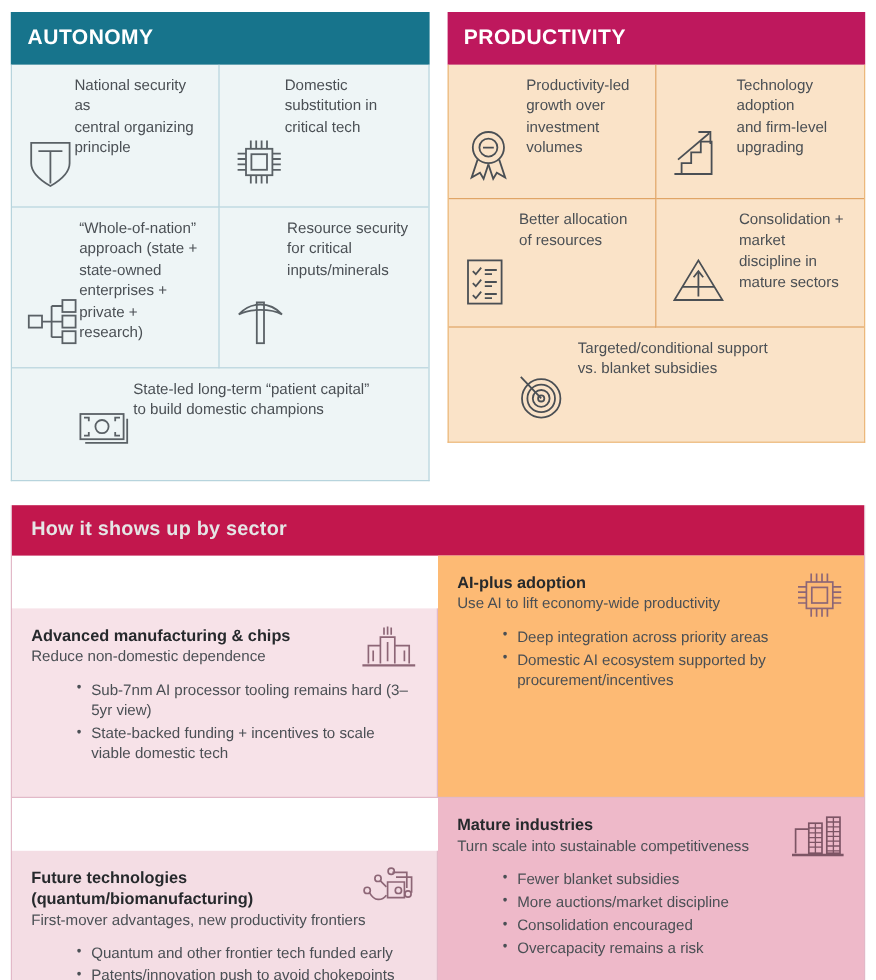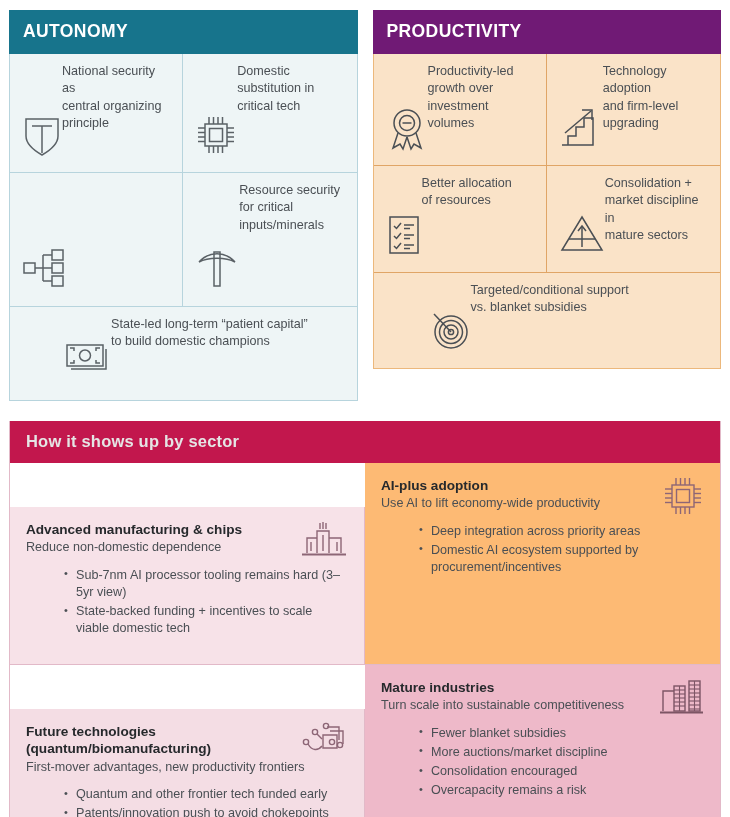--- a/index.html
+++ b/index.html
@@ -33,21 +33,21 @@
     box-sizing: border-box;
   }
   .panel-header {
     padding: 11px 14px 12px 14px;
     color: #ffffff;
     font-size: 17.5px;
     font-weight: bold;
     letter-spacing: 0.4px;
   }
   .panel-header.autonomy { background: #17748c; }
-  .panel-header.productivity { background: #701a75; }
+  .panel-header.productivity { background: #be185d; }
 
   .grid {
     display: flex;
     flex-wrap: wrap;
     box-sizing: border-box;
   }
   .grid.autonomy { border: 1px solid #b7d4dd; border-top: none; background: #eef5f6; }
   .grid.productivity { border: 1px solid #ecb87c; border-top: none; background: #fae3c8; }
 
   .cell {
@@ -58,21 +58,21 @@
     flex-direction: row;
   }
   .cell.half { width: 50%; }
   .cell.full { width: 100%; margin-left: 43px; }
 
   .grid.autonomy .cell { border-bottom: 1px solid #b7d4dd; }
   .grid.autonomy .cell.half:first-child,
   .grid.autonomy .cell.half:nth-child(3) { border-right: 1px solid #b7d4dd; }
   .grid.autonomy .cell.full { border-bottom: none; }
 
-  .grid.productivity .cell { border-bottom: 1px solid #e0a566; }
+  .grid.productivity .cell { border-bottom: 1px solid #e0a566; gap: 11px; }
   .grid.productivity .cell.half:first-child,
   .grid.productivity .cell.half:nth-child(3) { border-right: 1px solid #e0a566; }
   .grid.productivity .cell.full { border-bottom: none; }
 
   .cell-icon {
     align-self: flex-end;
     height: 44px;
     display: flex;
     align-items: flex-start;
     justify-content: flex-end;
@@ -233,20 +233,25 @@
                 <rect x="30" y="15" width="11" height="10"></rect>
                 <rect x="30" y="28" width="11" height="10"></rect>
                 <line x1="13" y1="20" x2="21" y2="20"></line>
                 <line x1="21" y1="7" x2="21" y2="33"></line>
                 <line x1="21" y1="7" x2="30" y2="7"></line>
                 <line x1="21" y1="20" x2="30" y2="20"></line>
                 <line x1="21" y1="33" x2="30" y2="33"></line>
               </g>
             </svg>
           </div>
+          <div class="cell-text">“Whole-of-nation”
+approach (state +
+state-owned
+enterprises + private +
+research)</div>
         </div>
 
         <div class="cell half h-a2">
           <div class="cell-icon">
             <svg width="44" height="44" viewBox="0 0 44 44">
               <g fill="none" stroke="#5a6166" stroke-width="1.5">
                 <path d="M4 14 C14 3 30 3 40 14 C31 9 13 9 4 14 z"></path>
                 <rect x="19" y="4" width="6" height="34"></rect>
               </g>
             </svg>

